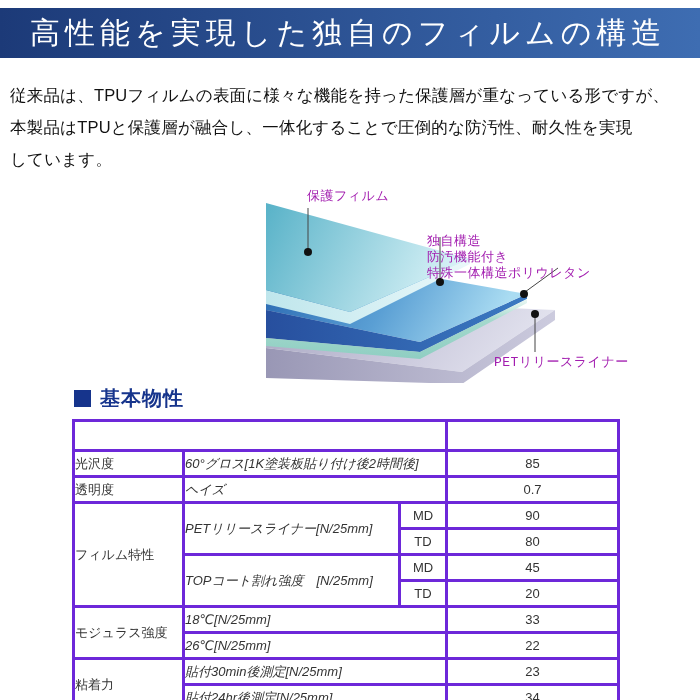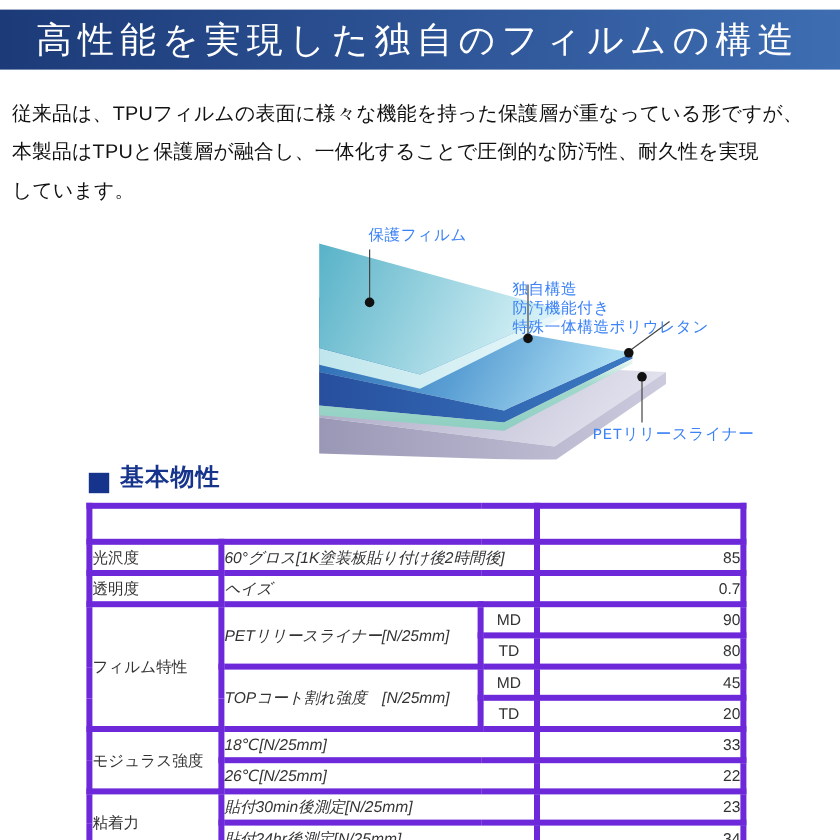--- a/index.html
+++ b/index.html
@@ -22,54 +22,54 @@
   
   .intro{
     margin:21px 8px 0 10px;
     font-size:16.5px;line-height:32px;color:#111;
     white-space:pre-line;letter-spacing:0.2px;
   }
   
   .diagram{position:relative;height:203px;margin-top:5px;}
   .diagram svg{position:absolute;left:0;top:0;}
   .dlabel{
-    position:absolute;font-size:13px;line-height:16px;color:#3b82f6;
+    position:absolute;font-size:13px;line-height:16px;color:#a21caf;
     white-space:pre-line;letter-spacing:0.5px;
   }
   .lbl-protect{left:307px;top:8px;}
   .lbl-structure{left:427px;top:21px;margin-top:32px;}
   .lbl-adhesive{left:540px;top:57px;}
   .lbl-pet{left:494px;top:175px;font-family:Liberation Mono, monospace;}
   
-  .section-head{display:flex;align-items:flex-end;margin:2px 0 0 74px;height:26px;}
+  .section-head{display:flex;align-items:center;margin:2px 0 0 74px;height:26px;}
   .section-square{width:17px;height:17px;background:var(--accent);margin-right:9px;flex:0 0 auto;}
   .section-title{font-size:20px;font-weight:bold;color:var(--accent);letter-spacing:1px;}
   
   table.props{
     border-collapse:collapse;margin:8px 0 0 72px;width:545px;
     font-size:13px;color:#333;table-layout:fixed;
   }
   table.props td,table.props th{
-    border:5px solid #6d28d9;padding:0;height:26px;box-sizing:border-box;
+    border:3px solid #6d28d9;padding:0;height:26px;box-sizing:border-box;
     background:#fff;font-weight:normal;vertical-align:middle;
   }
   table.props tr.head td,table.props tr.head th{height:30px;}
   td.diag{
     background-image:linear-gradient(to bottom right,
       transparent calc(50% - 0.6px),#999 calc(50% - 0.6px),
       #999 calc(50% + 0.6px),transparent calc(50% + 0.6px));
   }
   th.product{
     background:linear-gradient(to right,var(--table-head-start),var(--table-head-end));
     color:#fff;font-weight:bold;text-align:center;font-size:13px;
   }
   td.cat{padding-left:12px;text-align:left;}
   td.test{padding-left:14px;text-align:left;font-style:italic;}
   td.dir{text-align:center;margin-top:16px;}
-  td.val{text-align:right;margin-top:32px;}
+  td.val{text-align:center;margin-top:32px;}
 </style>
 </head>
 <body>
 
 <div class="banner">
   <span class="banner-title">高性能を実現した独自のフィルムの構造</span>
 </div>
 
 <p class="intro">従来品は、TPUフィルムの表面に様々な機能を持った保護層が重なっている形ですが、
 本製品はTPUと保護層が融合し、一体化することで圧倒的な防汚性、耐久性を実現

